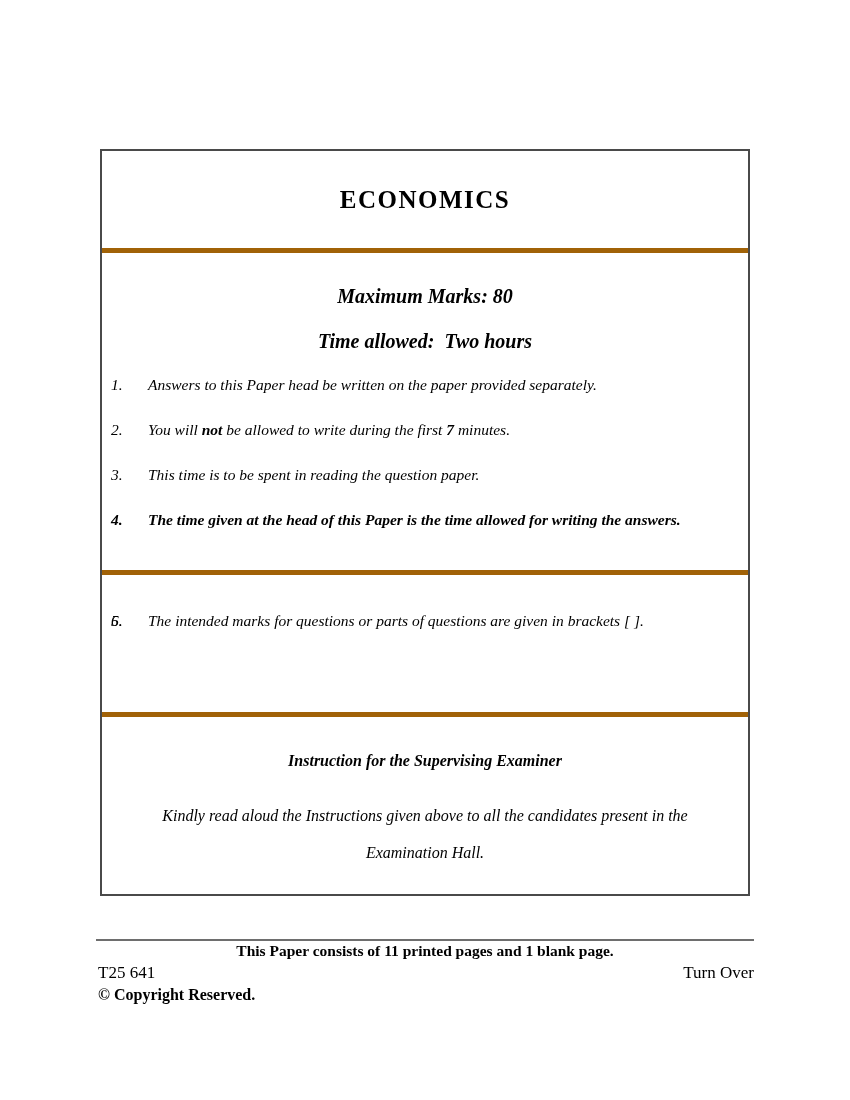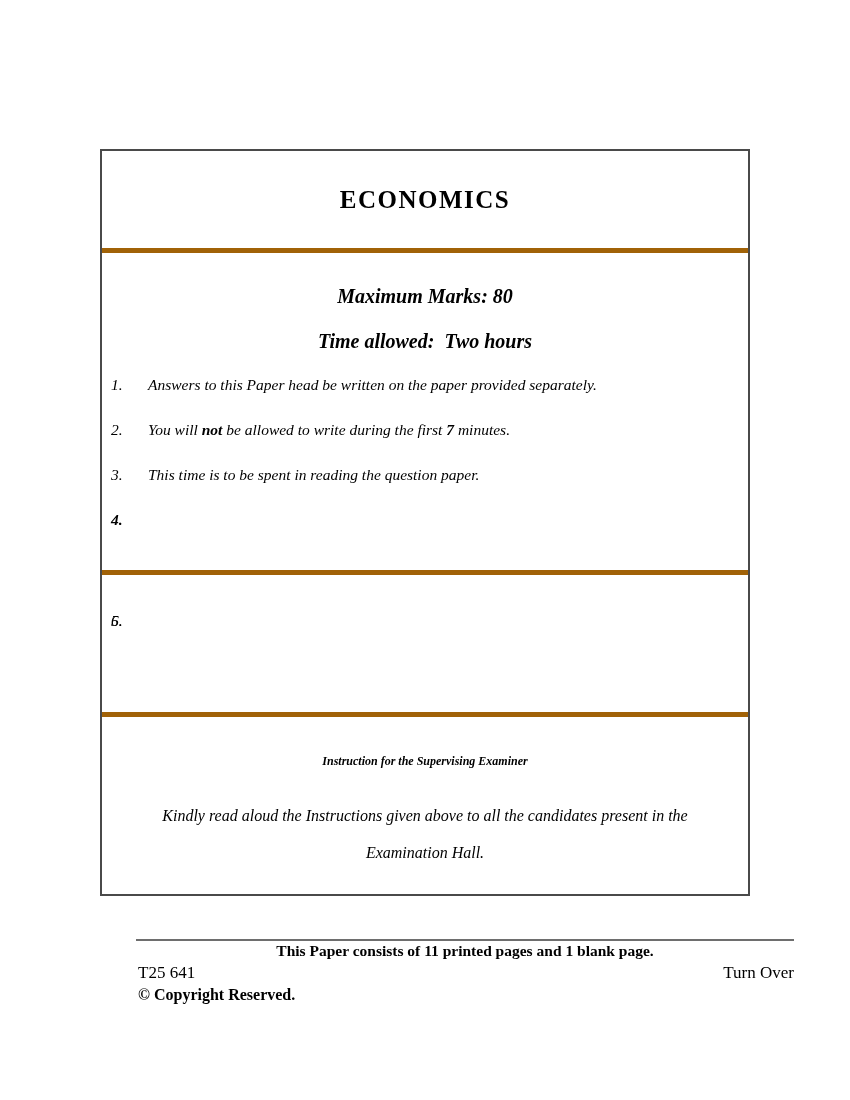--- a/index.html
+++ b/index.html
@@ -56,37 +56,36 @@
   .item.first-g1 { margin-top:24px; }
   .item + .item  { margin-top:25px; }
   .item.first-g2 { margin-top:36px; }
   .item.second-g2 { margin-top:23px; }
   .bold-num { font-weight:bold; }
   .sup-heading {
     margin-top:34px;
     text-align:center;
     font-weight:bold;
     font-style:italic;
-    font-size:12px;
+    font-size:16px;
     line-height:20px;
   }
   .sup-body {
     margin:26px auto 0 auto;
     max-width:575px;
     text-align:center;
     font-style:italic;
     font-size:16px;
     line-height:37px;
   }
   .footer {
     position:absolute;
     left:96px; top:939px;
     width:658px;
     border-top:2px solid #6e6e6e;
-    margin-left:40px;
   }
   .pages-note {
     margin-top:1px;
     text-align:center;
     font-weight:bold;
     font-size:15.5px;
     line-height:18px;
   }
   .code-row {
     margin-top:3px;
@@ -125,29 +124,31 @@
     <div class="item">
       <span class="num">2.</span>
       <span class="txt"><span>You will </span><span style="font-weight: bold;">not</span><span> be allowed to write during the first </span><span style="font-weight: bold;">7</span><span> minutes.</span></span>
     </div>
     <div class="item">
       <span class="num">3.</span>
       <span class="txt"><span>This time is to be spent in reading the question paper.</span></span>
     </div>
     <div class="item">
       <span class="num bold-num">4.</span>
+      <span class="txt"><span style="font-weight: bold;">The time given at the head of this Paper is the time allowed for writing the answers.</span></span>
     </div>
   </div>
 
   <div class="sec sec-attempt">
     <div class="item first-g2">
       <span class="num">5.</span>
     </div>
     <div class="item second-g2">
       <span class="num">6.</span>
+      <span class="txt"><span>The intended marks for questions or parts of questions are given in brackets [ ].</span></span>
     </div>
   </div>
 
   <div class="sec sec-supervisor">
     <div class="sup-heading">Instruction for the Supervising Examiner</div>
     <div class="sup-body">Kindly read aloud the Instructions given above to all the candidates present in the Examination Hall.</div>
   </div>
 
 </div>
 

